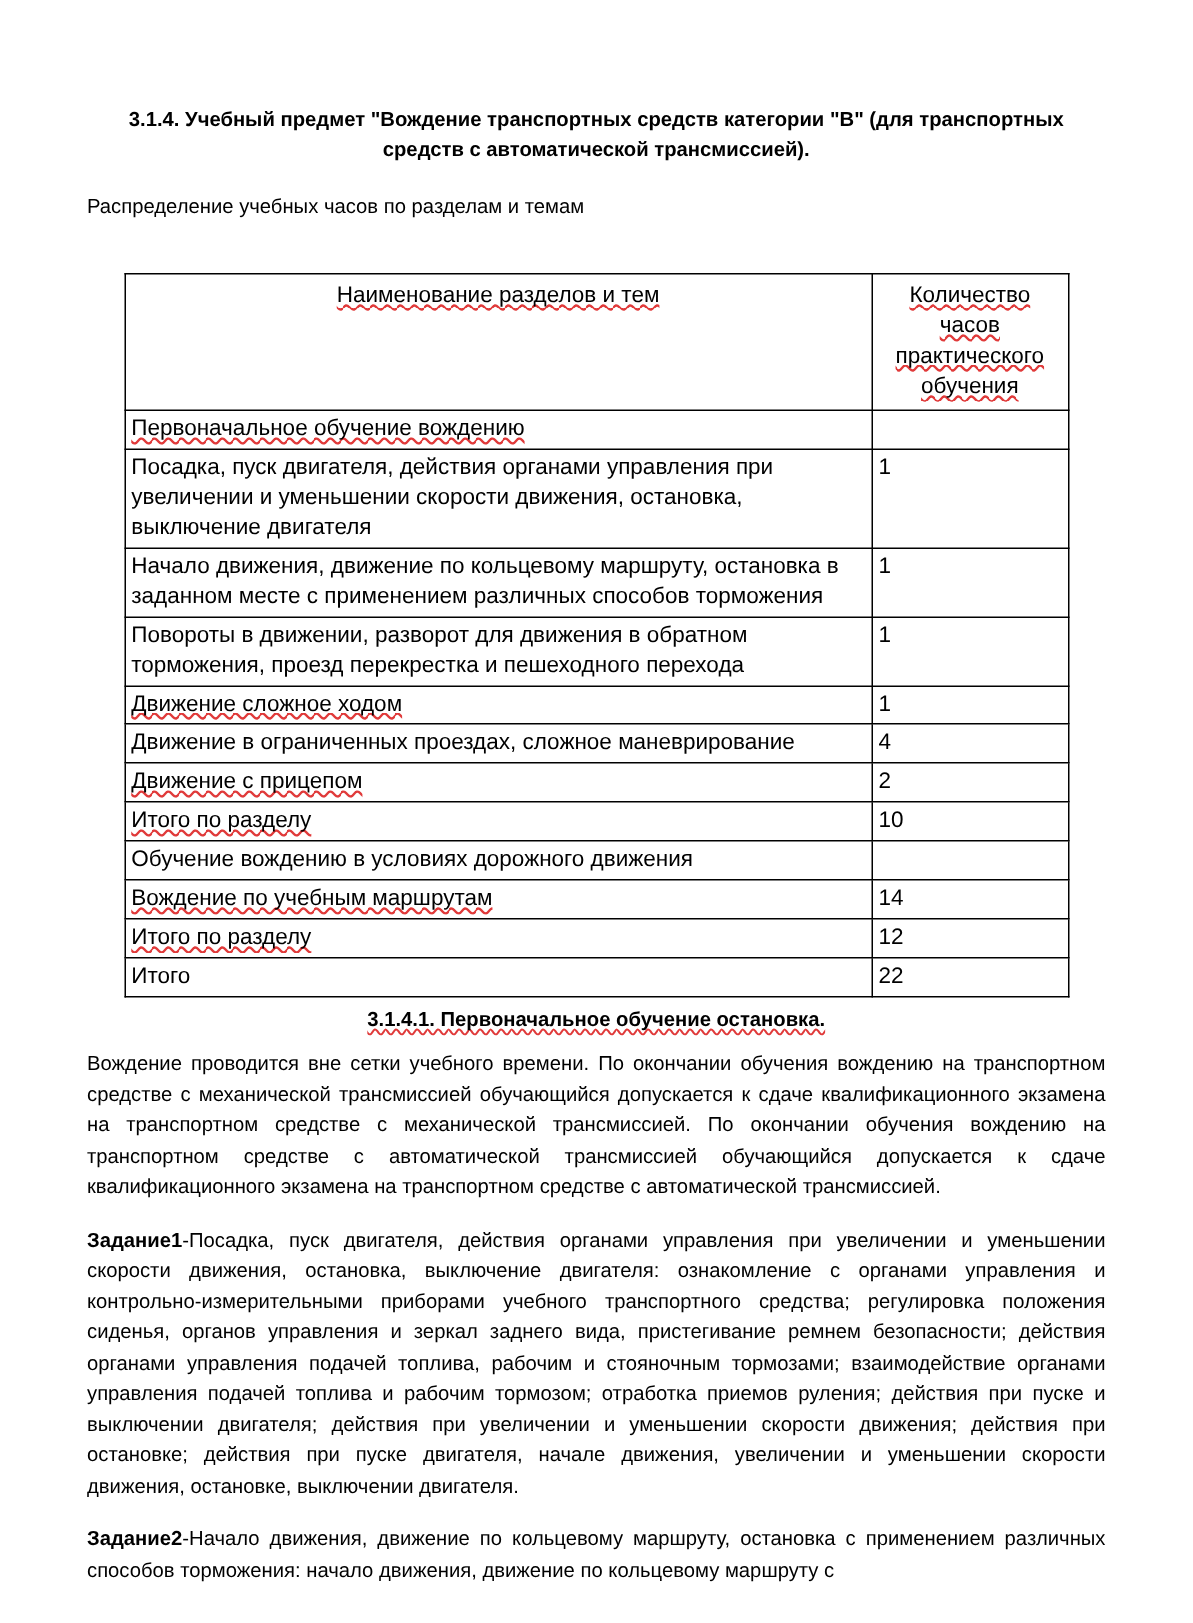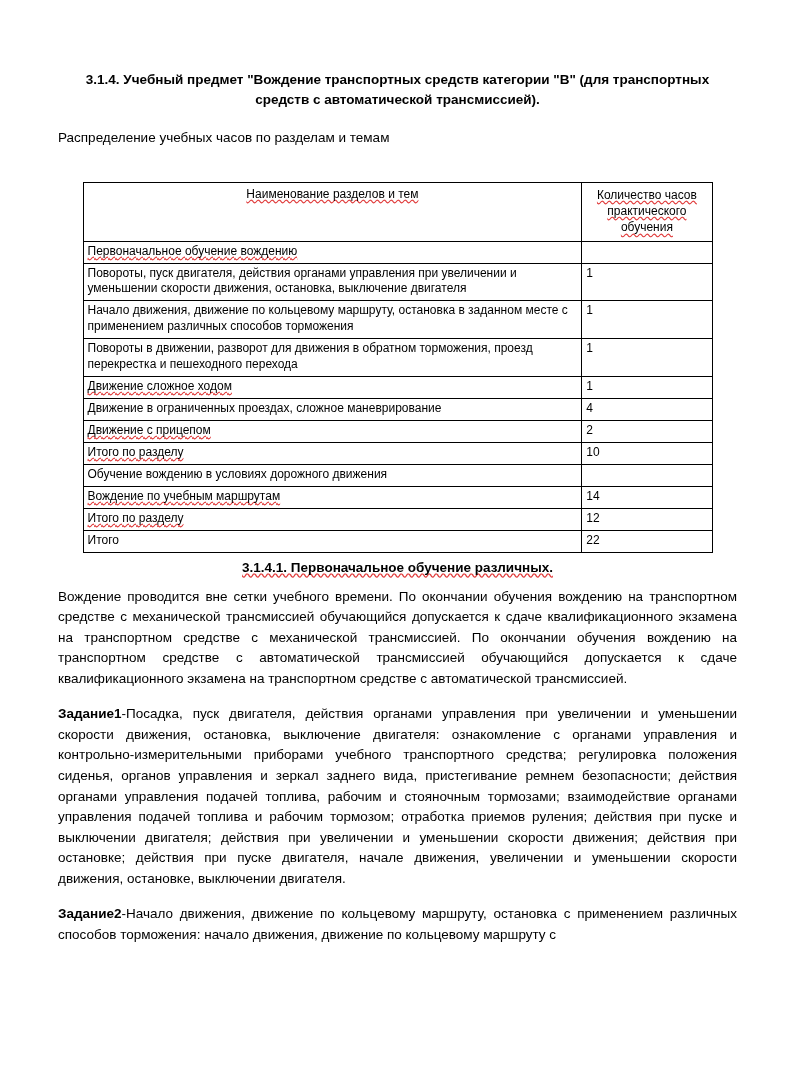--- a/index.html
+++ b/index.html
@@ -46,21 +46,21 @@
   .spell {
     text-decoration: underline;
     text-decoration-color: #e03a3a;
     text-decoration-style: wavy;
     text-decoration-skip-ink: none;
   }
   table.hours {
     margin: 34px auto 0 auto;
     border-collapse: collapse;
     width: 630px;
-    font-size: 12px;
+    font-size: 15px;
   }
   table.hours td, table.hours th {
     border: 1px solid #000000;
     padding: 2px 4px 3px 4px;
     vertical-align: top;
     font-weight: normal;
     line-height: 1.33;
   }
   table.hours th {
     text-align: center;
@@ -111,21 +111,21 @@
             <span class="spell hours-head-inner">Количество часов практического обучения</span>
           </th>
       </tr>
     </thead>
     <tbody>
       <tr class="section-row">
         <td><span class="spell">Первоначальное обучение вождению</span></td>
         <td></td>
       </tr>
       <tr>
-        <td>Повороты, пуск двигателя, действия органами управления при увеличении и уменьшении скорости движения, остановка, выключение двигателя</td>
+        <td>Посадка, пуск двигателя, действия органами управления при увеличении и уменьшении скорости движения, остановка, выключение двигателя</td>
         <td>1</td>
       </tr>
       <tr>
         <td>Начало движения, движение по кольцевому маршруту, остановка в заданном месте с применением различных способов торможения</td>
         <td>1</td>
       </tr>
       <tr>
         <td>Повороты в движении, разворот для движения в обратном торможения, проезд перекрестка и пешеходного перехода</td>
         <td>1</td>
       </tr>
@@ -157,21 +157,21 @@
         <td><span class="spell">Итого по разделу</span></td>
         <td>12</td>
       </tr>
       <tr>
         <td>Итого</td>
         <td>22</td>
       </tr>
     </tbody>
   </table>
 
-  <div class="sub-title"><span class="spell">3.1.4.1. Первоначальное обучение различных.</span></div>
+  <div class="sub-title"><span class="spell">3.1.4.1. Первоначальное обучение остановка.</span></div>
 
   <p class="body-text">Вождение проводится вне сетки учебного времени. По окончании обучения вождению на транспортном средстве с механической трансмиссией обучающийся допускается к сдаче квалификационного экзамена на транспортном средстве с механической трансмиссией. По окончании обучения вождению на транспортном средстве с автоматической трансмиссией обучающийся допускается к сдаче квалификационного экзамена на транспортном средстве с автоматической трансмиссией.</p>
 
   <p class="body-text"><b>Задание1</b><span>-Посадка, пуск двигателя, действия органами управления при увеличении и уменьшении скорости движения, остановка, выключение двигателя: ознакомление с органами управления и контрольно-измерительными приборами учебного транспортного средства; регулировка положения сиденья, органов управления и зеркал заднего вида, пристегивание ремнем безопасности; действия органами управления подачей топлива, рабочим и стояночным тормозами; взаимодействие органами управления подачей топлива и рабочим тормозом; отработка приемов руления; действия при пуске и выключении двигателя; действия при увеличении и уменьшении скорости движения; действия при остановке; действия при пуске двигателя, начале движения, увеличении и уменьшении скорости движения, остановке, выключении двигателя.</span></p>
 
   <p class="body-text"><b>Задание2</b><span>-Начало движения, движение по кольцевому маршруту, остановка с применением различных способов торможения: начало движения, движение по кольцевому маршруту с</span></p>
 
 </div>
 
 </body></html>

